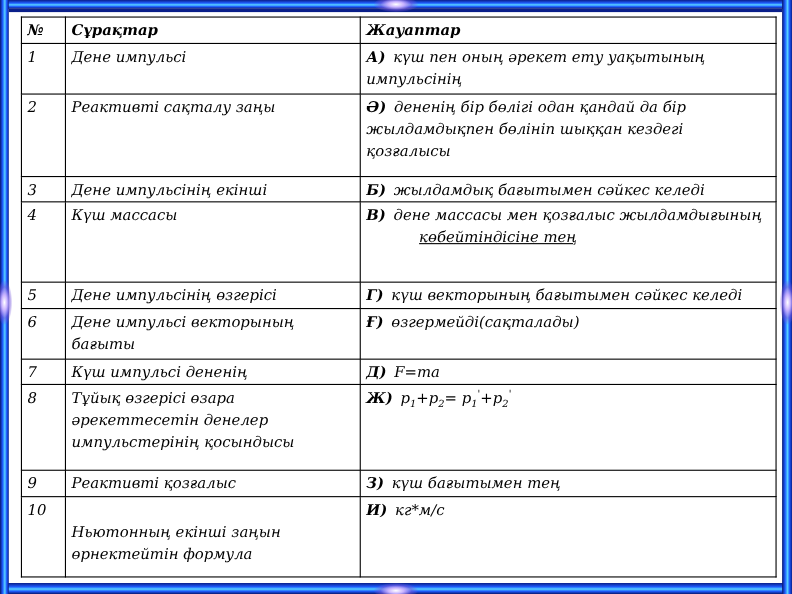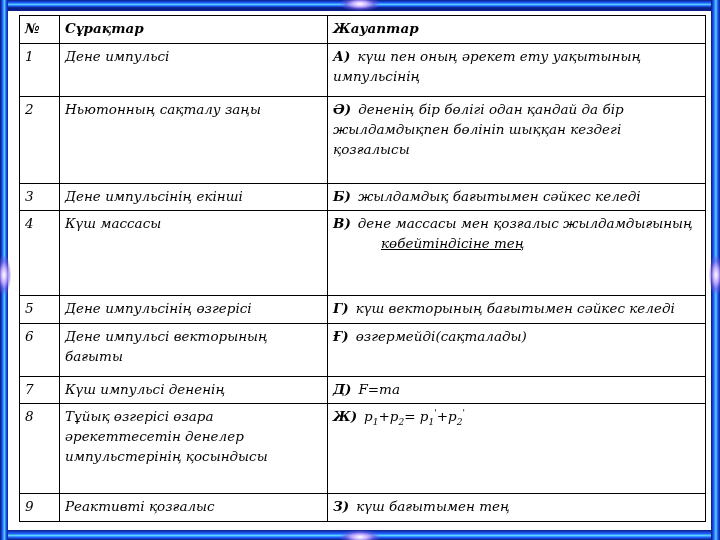--- a/index.html
+++ b/index.html
@@ -87,21 +87,21 @@
     </tr>
 
     <tr style="height:46px">
       <td class="num">1</td>
       <td>Дене импульсі</td>
       <td><span class="letter">А)</span><span>күш пен оның әрекет ету уақытының импульсінің</span></td>
     </tr>
 
     <tr style="height:75px">
       <td class="num">2</td>
-      <td>Ньютонның сақталу заңы</td>
+      <td>Реактивті сақталу заңы</td>
       <td><span class="letter">Ә)</span><span>дененің бір бөлігі одан қандай да бір жылдамдықпен бөлініп шыққан  кездегі қозғалысы</span></td>
     </tr>
 
     <tr style="height:22px">
       <td class="num">3</td>
       <td>Дене импульсінің екінші</td>
       <td><span class="letter">Б)</span><span>жылдамдық бағытымен сәйкес келеді</span></td>
     </tr>
 
     <tr style="height:73px">
@@ -133,15 +133,20 @@
       <td>Тұйық өзгерісі өзара әрекеттесетін денелер импульстерінің қосындысы</td>
       <td><span class="letter">Ж)</span><span><span>p</span><sub>1</sub><span>+</span><span>p</span><sub>2</sub><span>= </span><span>p</span><sub>1</sub><sup>'</sup><span>+</span><span>p</span><sub>2</sub><sup>'</sup></span></td>
     </tr>
 
     <tr style="height:24px">
       <td class="num">9</td>
       <td>Реактивті  қозғалыс</td>
       <td><span class="letter">З)</span><span>күш бағытымен тең</span></td>
     </tr>
 
+    <tr style="height:73px">
+      <td class="num">10</td>
+      <td style="padding-top:22px">Ньютонның екінші заңын өрнектейтін формула</td>
+      <td><span class="letter">И)</span><span>кг*м/с</span></td>
+    </tr>
   </tbody>
     </table>
 </div>
 
 </body></html>

